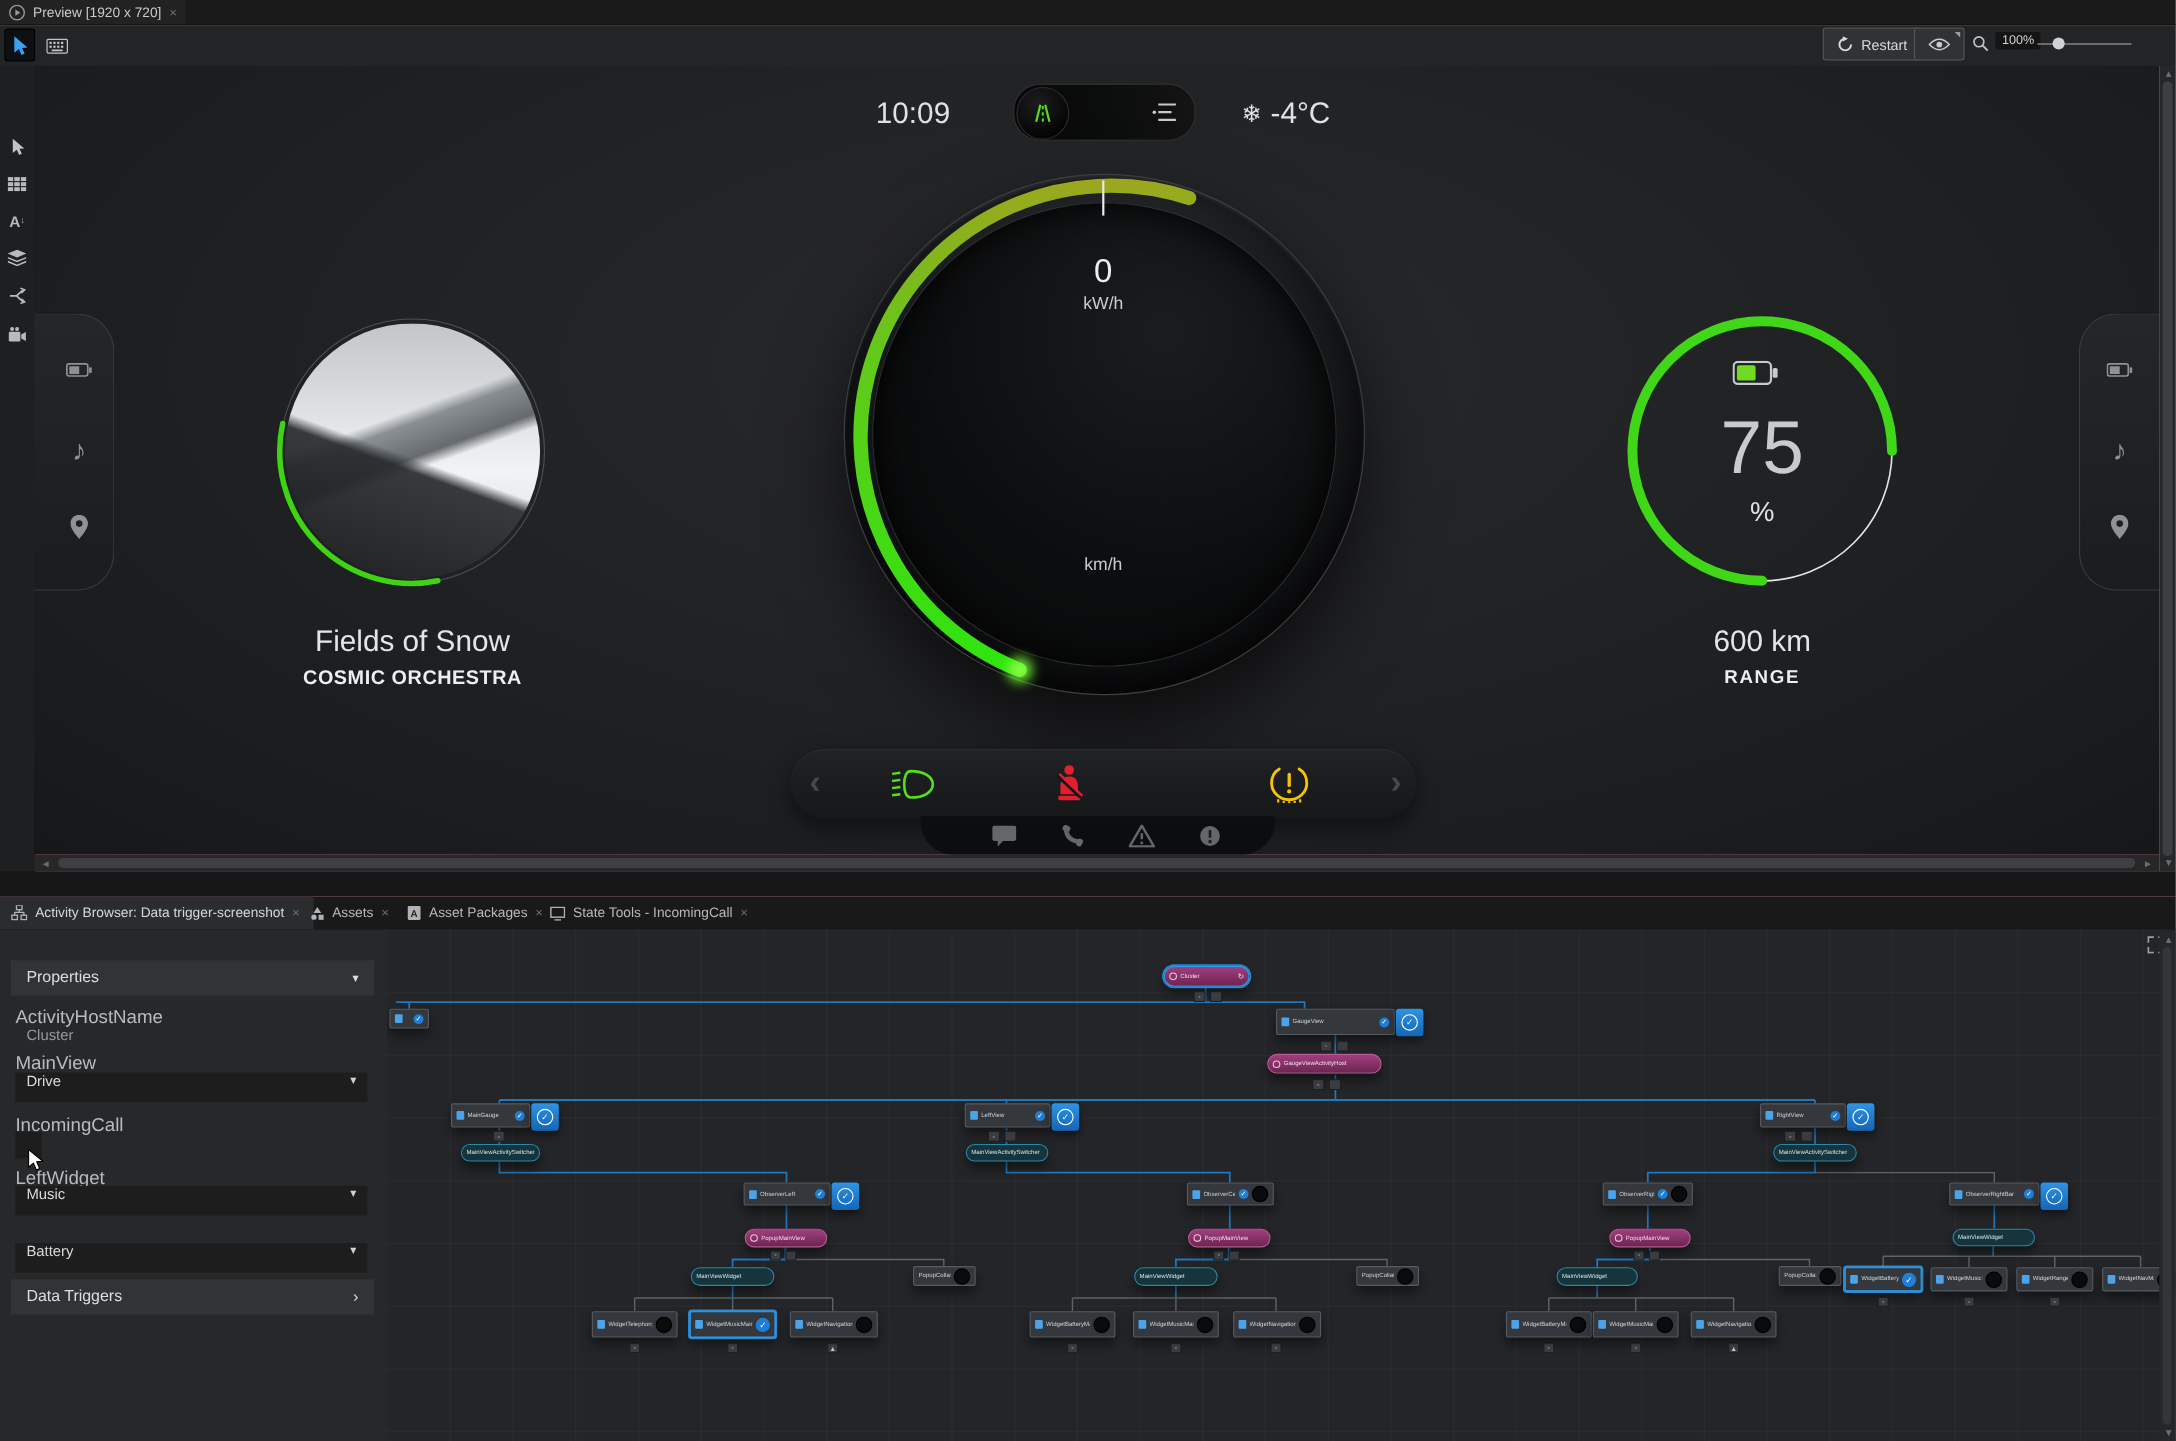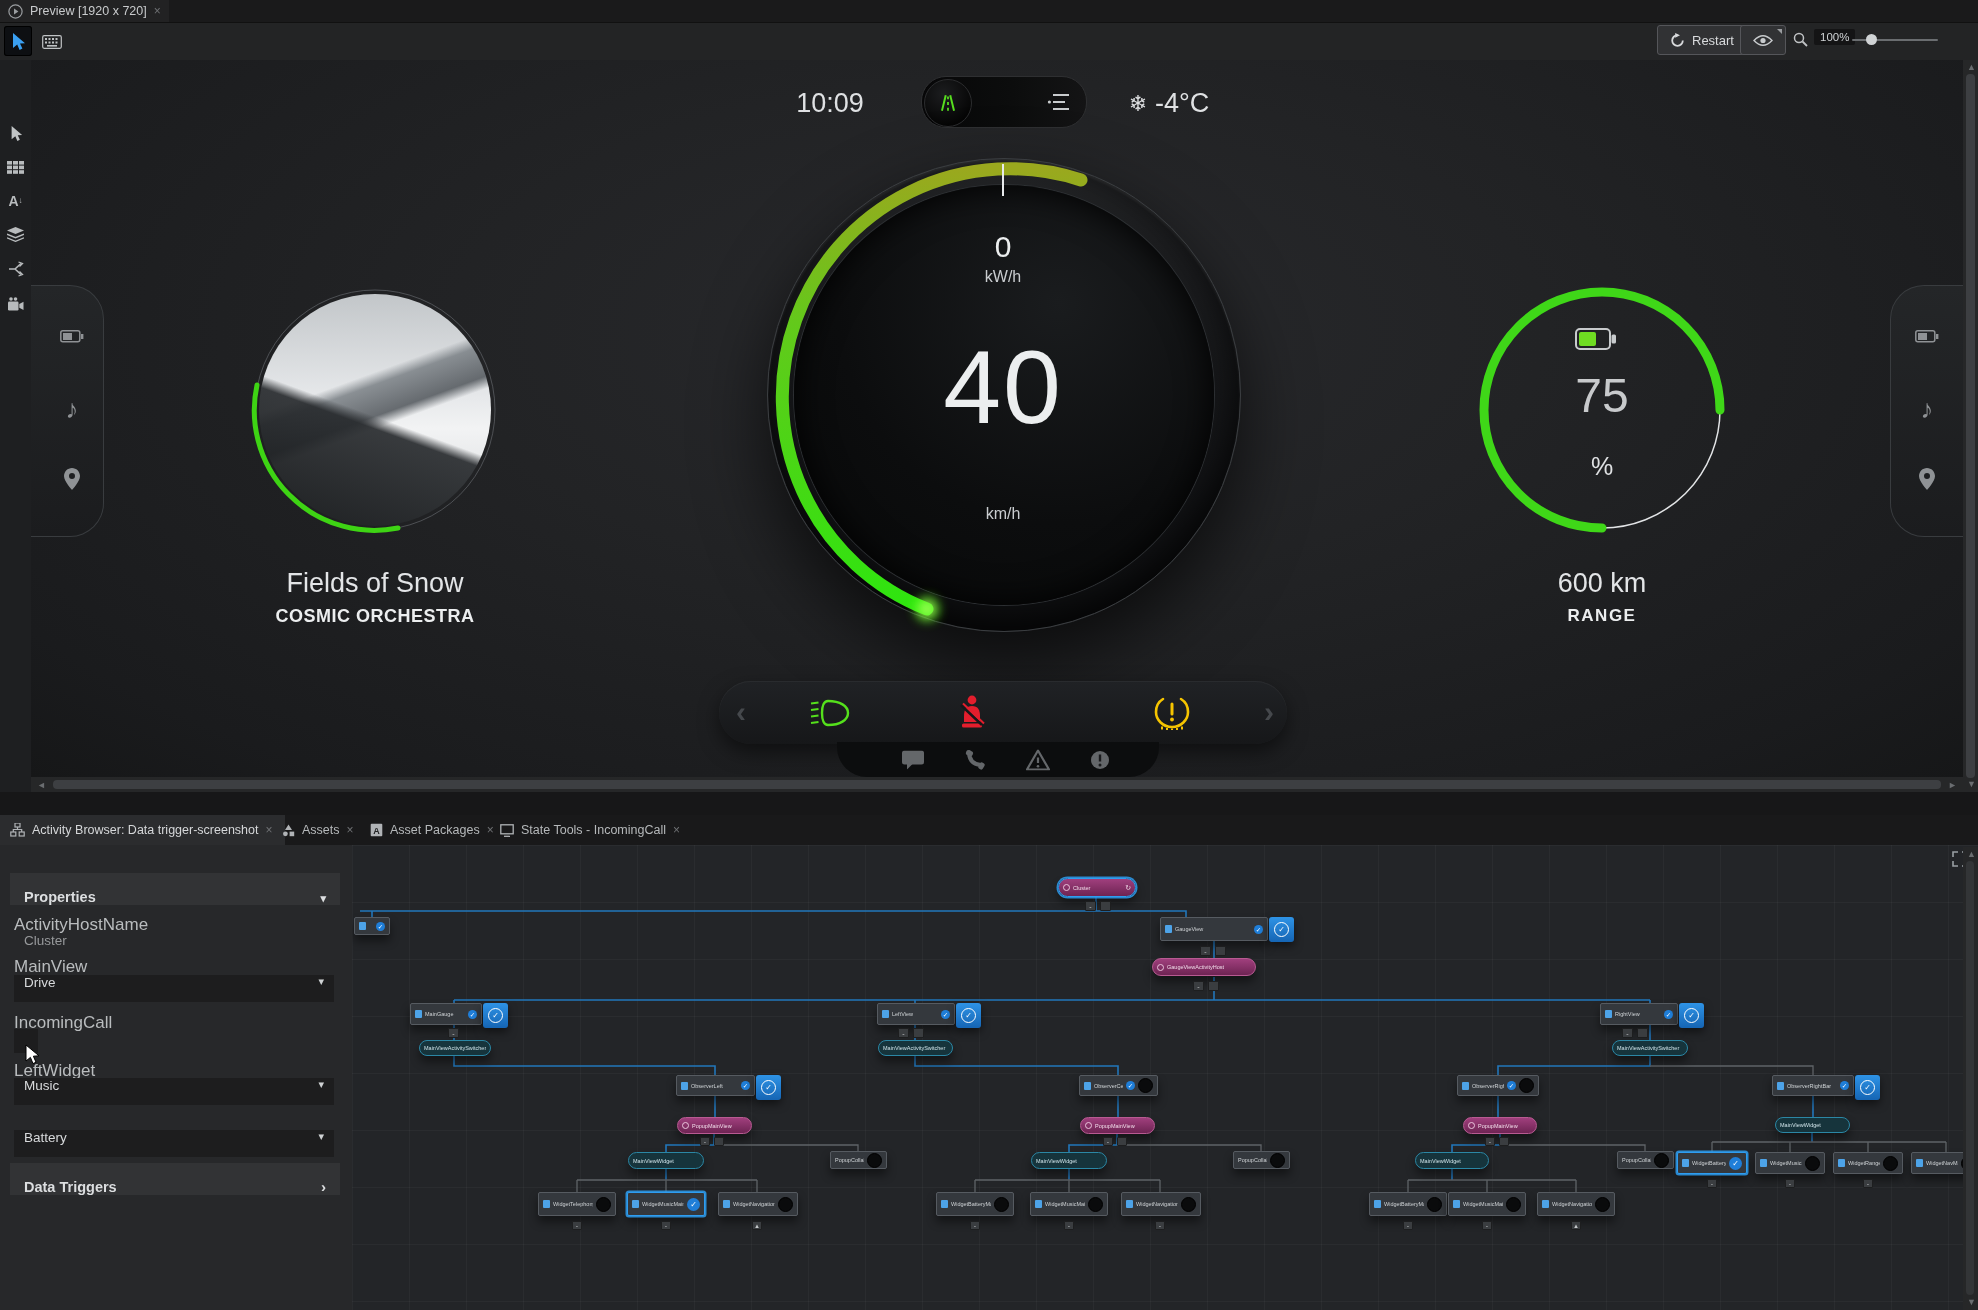--- a/index.html
+++ b/index.html
@@ -70,22 +70,22 @@
   .sbArrow{position:absolute;color:#6a6d70;font-size:9px;line-height:1;}
   #hthumb{position:absolute;left:22px;top:3px;width:1888px;height:9px;background:#3d3f42;border-radius:4px;}
   #vthumb{position:absolute;left:3px;top:14px;width:9px;height:704px;background:#3d3f42;border-radius:4px;}
   #vthumb2{position:absolute;left:3px;top:14px;width:8px;height:434px;background:#333537;border-radius:4px;}
   
   #midstrip{left:0;top:792px;width:1978px;height:23px;background:#171718;}
   #paneltabs{left:0;top:815px;width:1978px;height:30px;background:#19191a;border-bottom:1px solid #101011;}
   .ptab{position:absolute;top:0;height:30px;display:flex;align-items:center;gap:7px;padding:0 10px;font-size:12.5px;color:#b5b8ba;}
   .ptab.active{background:#2b2c2e;color:#d5d7d9;}
   #propPanel{left:0;top:845px;width:352px;height:465px;background:#27282a;border-right:2px solid #151516;}
-  .phead{position:absolute;left:10px;width:330px;height:32px;background:#323335;display:flex;align-items:flex-end;
-     justify-content:space-between;padding:0 14px;box-sizing:border-box;font-weight:bold;font-size:14.5px;color:#dcdee0;}
+  .phead{position:absolute;left:10px;width:330px;height:32px;background:#323335;display:flex;align-items:center;
+     justify-content:space-between;padding:0 14px;box-sizing:border-box;font-weight:normal;font-size:14.5px;color:#dcdee0;}
   .plabel{position:absolute;left:14px;font-size:17px;color:#b9bcbe;}
   .pvalue{position:absolute;left:24px;font-size:13.5px;color:#97999b;}
   .pdrop{position:absolute;left:14px;width:320px;height:27px;background:#1d1d1e;display:flex;align-items:flex-start;
      justify-content:space-between;padding:0 10px;box-sizing:border-box;font-size:13.5px;color:#d8dadc;}
   #incBox{position:absolute;left:14px;top:1029px;width:24px;height:24px;background:#1d1d1e;}
   
   #graph{left:352px;top:845px;width:1626px;height:465px;background:#232528;
      background-image:linear-gradient(rgba(255,255,255,.030) 1px,transparent 1px),
                       linear-gradient(90deg,rgba(255,255,255,.030) 1px,transparent 1px);
      background-size:57px 57px;overflow:hidden;}
@@ -290,33 +290,32 @@
             <feGaussianBlur stdDeviation="5"></feGaussianBlur>
           </filter>
       </defs>
       <path d="M318,26 A228,228 0 0 0 164,455" fill="none" stroke="url(#sg)" stroke-width="13" stroke-linecap="round"></path>
       <circle cx="164" cy="455" r="14" fill="#62ff24" opacity="0.45" filter="url(#blur1)"></circle>
       <circle cx="164" cy="455" r="8" fill="#9cff55" opacity="0.9" filter="url(#blur1)"></circle>
     </svg>
     <div id="gaugeTick"></div>
     <div class="gtxt" style="top:170px;font-size:30px;font-weight:300;">0</div>
     <div class="gtxt" style="top:208px;font-size:16px;color:#c9cccf;">kW/h</div>
-    <div class="gtxt" style="top:268px;font-size:104px;font-weight:200;letter-spacing:2px;">40</div>
     <div class="gtxt" style="top:445px;font-size:16px;color:#c9cccf;">km/h</div>
 
     <svg class="abs" style="left:1441px;top:220px;" width="260" height="260" viewBox="0 0 260 260">
       <path d="M130,248 A118,118 0 0 0 248,130" fill="none" stroke="#e2e4e6" stroke-width="1.5"></path>
       <path d="M130,248 A118,118 0 1 1 248,130" fill="none" stroke="#3fd718" stroke-width="9" stroke-linecap="round"></path>
     </svg>
     <svg class="abs" style="left:1544px;top:268px;" width="42" height="22" viewBox="0 0 42 22">
       <rect x="1" y="1" width="34" height="20" rx="4" fill="none" stroke="#c8cbcd" stroke-width="2"></rect>
       <rect x="4" y="4" width="17" height="14" rx="2" fill="#6fdc22"></rect>
       <rect x="36.5" y="6.5" width="4.5" height="9" rx="1.5" fill="#c8cbcd"></rect>
     </svg>
-    <div class="pvtext" style="left:1571px;top:308px;font-size:48px;font-weight:200;">75</div>
+    <div class="pvtext" style="left:1571px;top:308px;font-size:68px;font-weight:200;">75</div>
     <div class="pvtext" style="left:1571px;top:392px;font-size:25px;color:#dfe1e3;">%</div>
     <div class="pvtext" style="left:1571px;top:508px;font-size:27px;color:#e3e5e7;">600 km</div>
     <div class="pvtext" style="left:1571px;top:546px;font-size:17px;font-weight:bold;letter-spacing:1.5px;color:#eceeef;">RANGE</div>
 
     <div id="tellbar">
       <span class="chev" style="left:22px;">‹</span>
       <span class="chev" style="left:550px;">›</span>
       <svg class="tell" style="left:112px;" width="42" height="30" viewBox="0 0 42 30">
         <path d="M18,3 C30,3 38,8 38,15 C38,22 30,27 18,27 C14,27 12,22 12,15 C12,8 14,3 18,3 Z" fill="none" stroke="#55e01c" stroke-width="2.4"></path>
         <g stroke="#55e01c" stroke-width="2.2">

